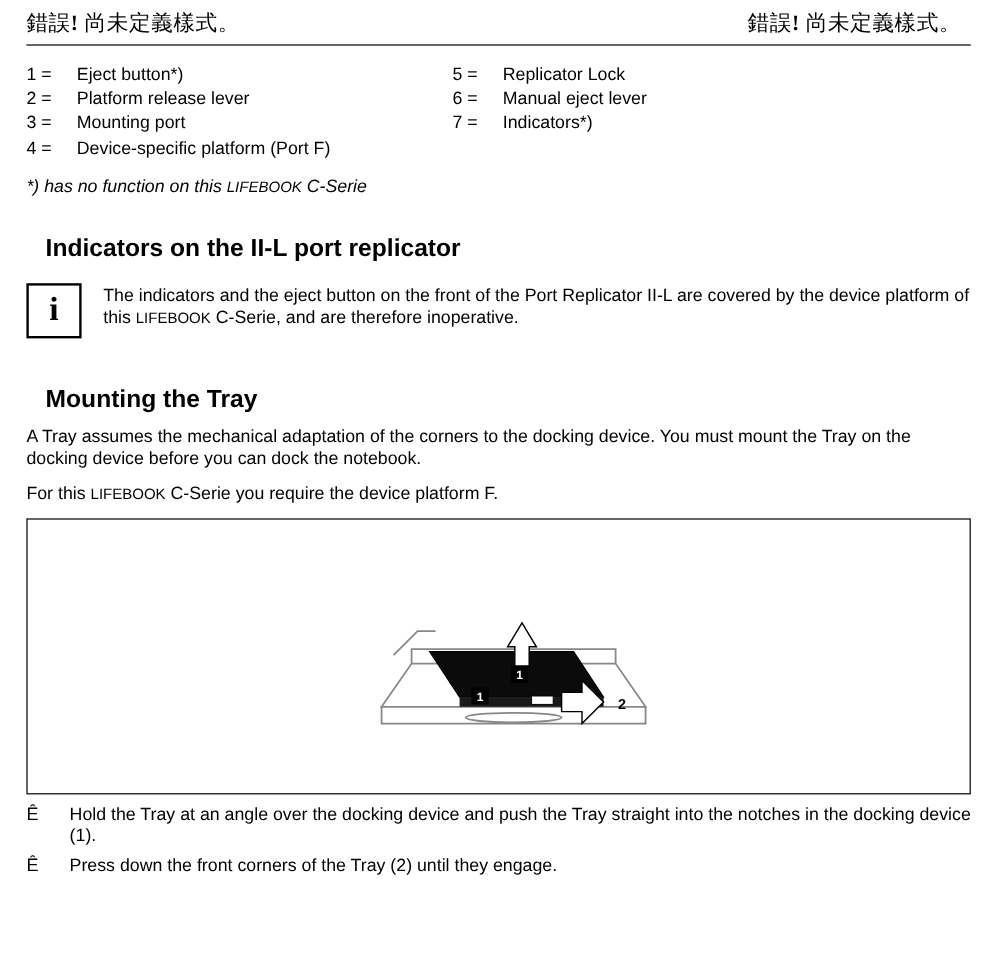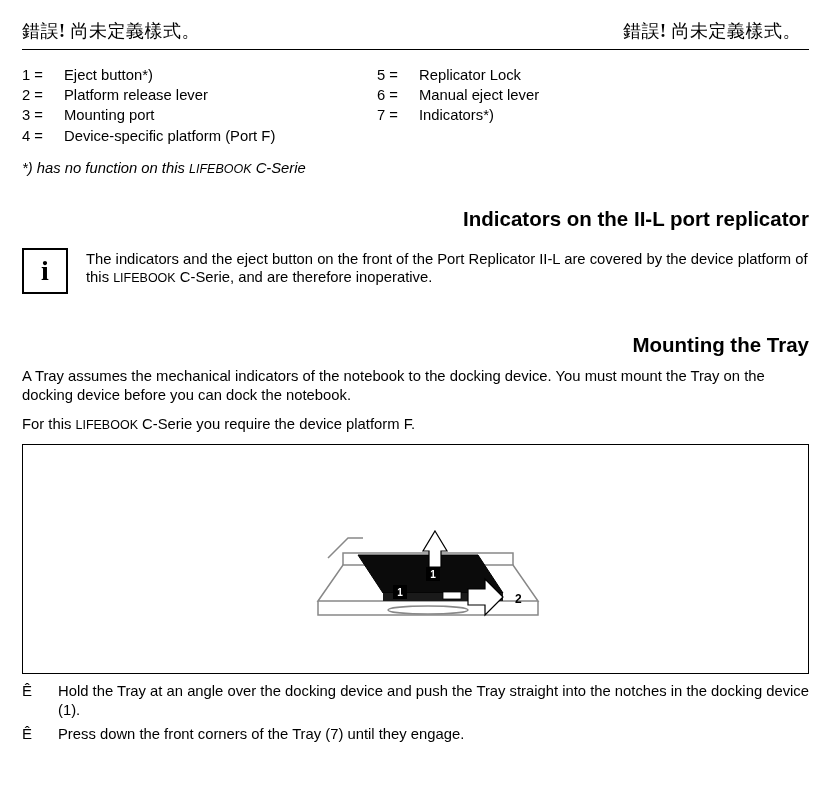--- a/index.html
+++ b/index.html
@@ -11,21 +11,21 @@
     background: #fff;
     font-family: Arial, Helvetica, sans-serif;
     font-size: 14.8px;
     color: #000;
     line-height: 1.25;
   }
   .page {
     position: relative;
     width: 827px;
     min-height: 811px;
-    padding: 20px 18px 20px 22px;
+    padding: 8px 18px 20px 22px;
   }
   .header-row {
     display: flex;
     justify-content: space-between;
     align-items: baseline;
     padding: 0 8px 2px 0;
   }
   .header-txt {
     font-family: "PMingLiU", "MingLiU", "SimSun", serif;
     font-size: 18px;
@@ -52,21 +52,20 @@
     white-space: nowrap;
   }
   .footnote {
     margin-top: 12px;
     font-style: italic;
   }
   h2.section {
     font-size: 20.5px;
     font-weight: bold;
     margin: 28px 0 10px 16px;
-    text-align: right;
   }
   .info-row {
     display: flex;
     align-items: stretch;
     margin-top: 16px;
     gap: 18px;
   }
   .info-icon {
     width: 46px;
     height: 46px;
@@ -176,21 +175,21 @@
 
   <div class="info-row">
     <div class="info-icon">i</div>
     <div class="info-text">
       <span>The indicators and the eject button on the front of the Port Replicator II-L are covered by the device platform of this </span><span style="font-size:12.5px;">LIFEBOOK</span><span> C-Serie, and are therefore inoperative.</span>
     </div>
   </div>
 
   <h2 class="section" style="margin-top:38px;">Mounting the Tray</h2>
 
-  <div class="body-para">A Tray assumes the mechanical indicators of the notebook to the docking device. You must mount the Tray on the docking device before you can dock the notebook.</div>
+  <div class="body-para">A Tray assumes the mechanical adaptation of the corners to the docking device. You must mount the Tray on the docking device before you can dock the notebook.</div>
 
   <div class="body-para">
     <span>For this </span><span style="font-size:12.5px;">LIFEBOOK</span><span> C-Serie you require the device platform F.</span>
   </div>
 
   <div class="fig-box">
     <div class="fig-inner">
       <svg width="260" height="160" viewBox="0 0 260 160">
 
         <g stroke="#888" stroke-width="1.5" fill="none">
@@ -226,17 +225,17 @@
     </div>
   </div>
 
   <div class="steps">
     <div class="step-row">
       <div class="step-bullet">Ê</div>
       <div class="step-text">Hold the Tray at an angle over the docking device and push the Tray straight into the notches in the docking device (1).</div>
     </div>
     <div class="step-row">
       <div class="step-bullet">Ê</div>
-      <div class="step-text">Press down the front corners of the Tray (7) until they engage.</div>
+      <div class="step-text">Press down the front corners of the Tray (2) until they engage.</div>
     </div>
   </div>
 
 </div>
 
 </body></html>

